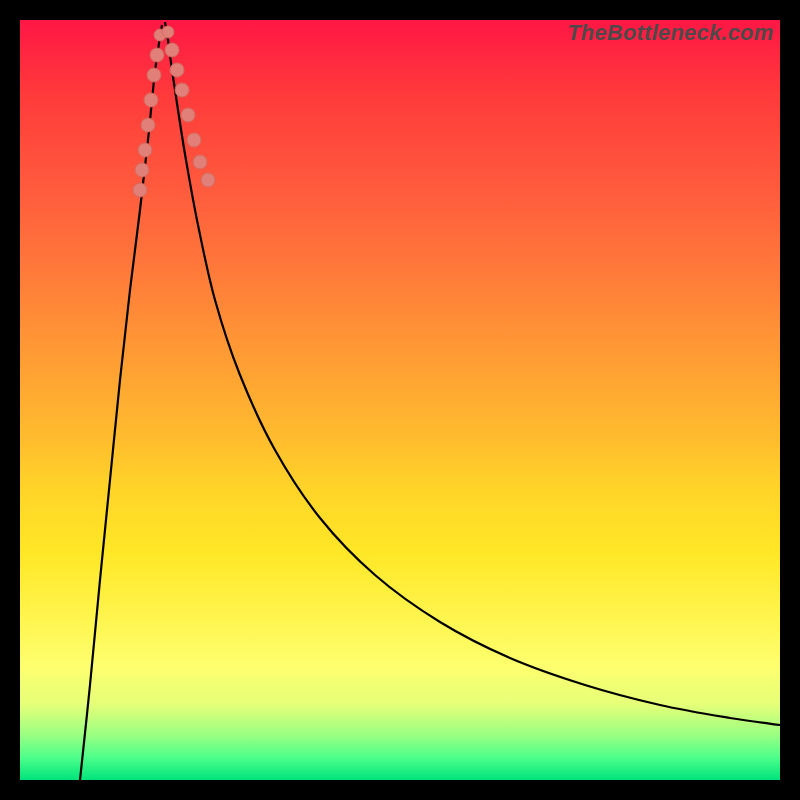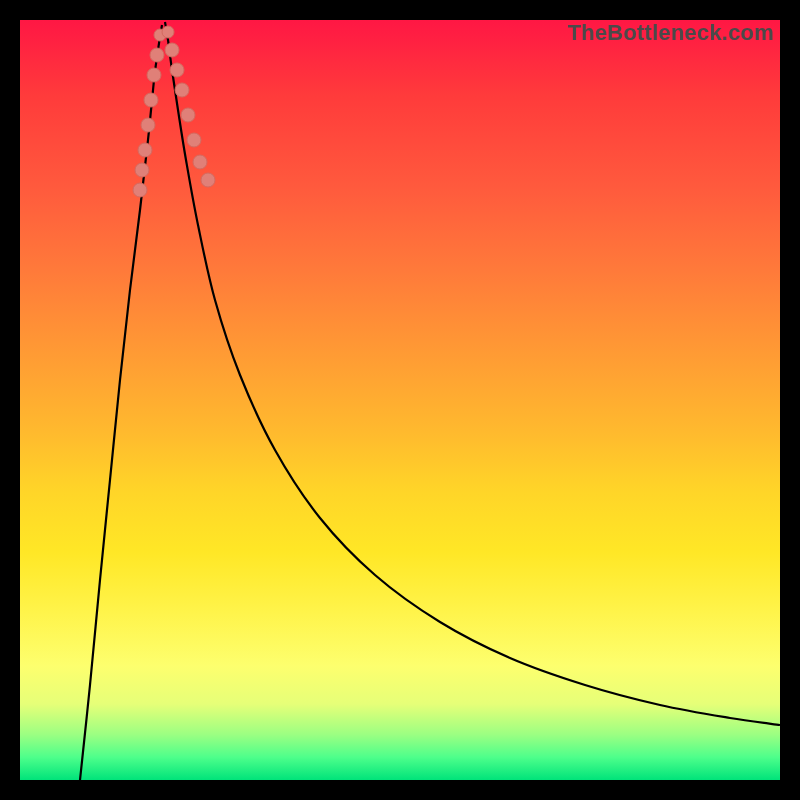--- a/index.html
+++ b/index.html
@@ -9,20 +9,21 @@
     height: 800px;
     overflow: hidden;
     background: #000;
     font-family: Arial, Helvetica, sans-serif;
   }
   .frame {
     position: relative;
     width: 800px;
     height: 800px;
     background: #000;
+    font-style: italic;
   }
   .plot-area {
     position: absolute;
     left: 20px;
     top: 20px;
     width: 760px;
     height: 760px;
     overflow: hidden;
   }
   .gradient-bg {

